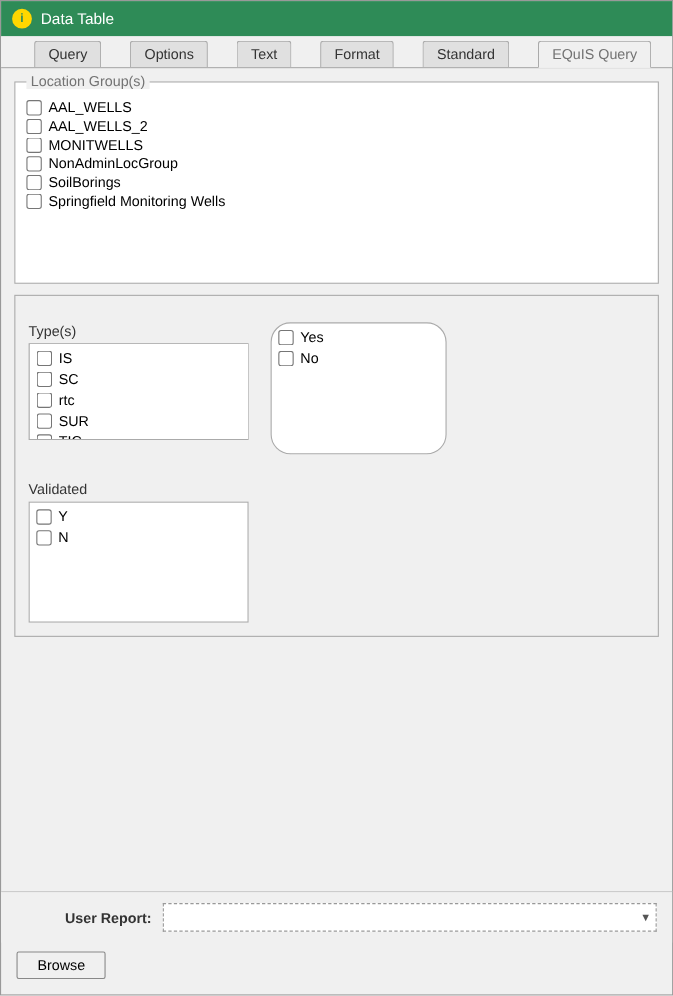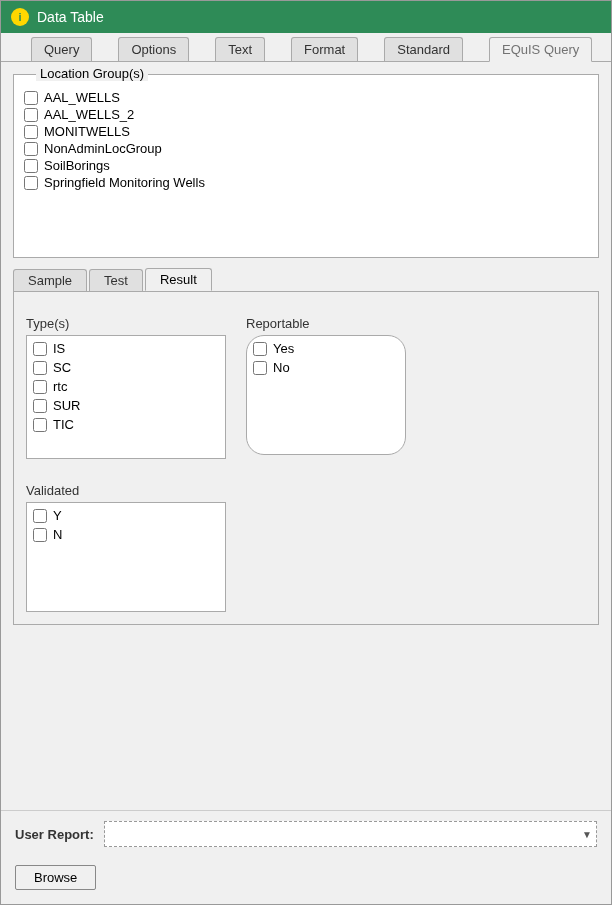--- a/index.html
+++ b/index.html
@@ -73,25 +73,25 @@
       flex: 1;
       padding: 12px;
       display: flex;
       flex-direction: column;
       gap: 10px;
       overflow: hidden;
     }
     .group-label {
       position: absolute;
       top: -9px;
-      left: 22px;
+      left: 10px;
       background: #f0f0f0;
       padding: 0 4px;
       font-size: 13px;
-      color: #000000;
+      color: #737373;
     }
     .location-list {
       width: 100%;
       height: 160px;
       overflow-y: scroll;
       border: none;
       outline: none;
     }
     .list-item {
       display: flex;
@@ -152,21 +152,21 @@
       border: 1px solid #aaa;
       background: white;
       padding: 4px;
       display: flex;
       flex-direction: column;
       gap: 2px;
       position: relative;
     }
     .types-box {
       width: 200px;
-      height: 124px;
+      height: 88px;
       overflow-y: scroll;
     }
     .reportable-box {
       width: 160px;
       height: 120px;
       border-radius: 18px;
     }
     .validated-box {
       width: 200px;
       height: 110px;
@@ -177,20 +177,21 @@
       align-items: center;
       gap: 10px;
       border-top: 1px solid #ccc;
       background: #f0f0f0;
     }
     .user-report-label {
       font-size: 13px;
       font-weight: bold;
       color: #333;
       white-space: nowrap;
+      margin-left: 44px;
     }
     .user-report-dropdown {
       flex: 1;
       height: 26px;
       border: 1px dashed #999;
       background: white;
       display: flex;
       align-items: center;
       justify-content: space-between;
       padding: 0 4px;
@@ -272,25 +273,20 @@
           <span>SoilBorings</span>
         </div>
         <div class="list-item">
           <input type="checkbox" style="">
           <span>Springfield Monitoring Wells</span>
         </div>
       </div>
     </div>
 
     <div>
-      <div class="sub-tabs-bar">
-        <div class="sub-tab">Sample</div>
-        <div class="sub-tab">Test</div>
-        <div class="sub-tab active">Result</div>
-      </div>
       <div class="result-panel">
 
         <div class="result-row">
 
           <div class="result-col">
             <span class="col-label">Type(s)</span>
             <div class="list-box types-box">
               <div class="list-item">
                 <input type="checkbox" style="">
                 <span>IS</span>
@@ -308,21 +304,20 @@
                 <span>SUR</span>
               </div>
               <div class="list-item">
                 <input type="checkbox" style="">
                 <span>TIC</span>
               </div>
             </div>
           </div>
 
           <div class="result-col">
-            <span class="col-label">Reportable</span>
             <div class="list-box reportable-box">
               <div class="list-item">
                 <input type="checkbox" style="">
                 <span>Yes</span>
               </div>
               <div class="list-item">
                 <input type="checkbox" style="">
                 <span>No</span>
               </div>
             </div>

